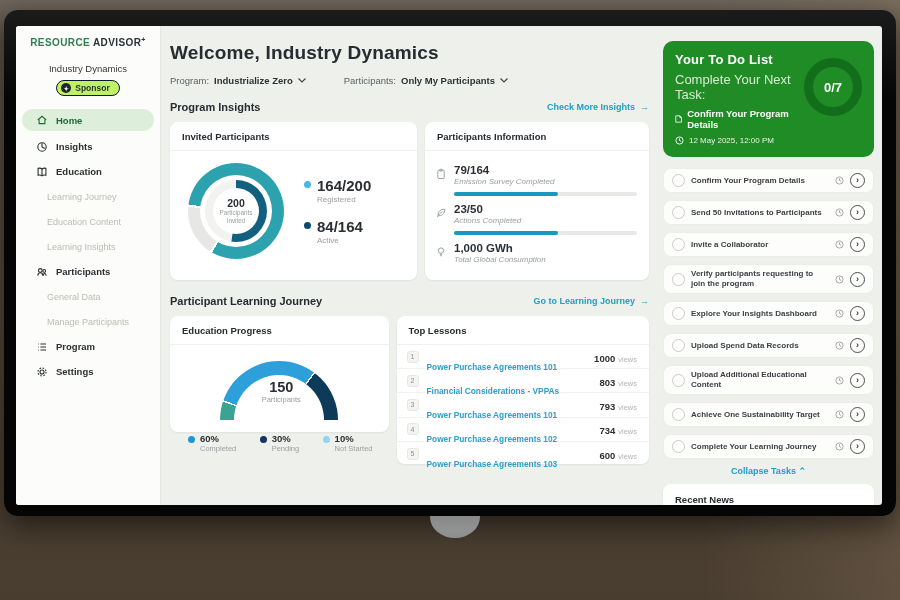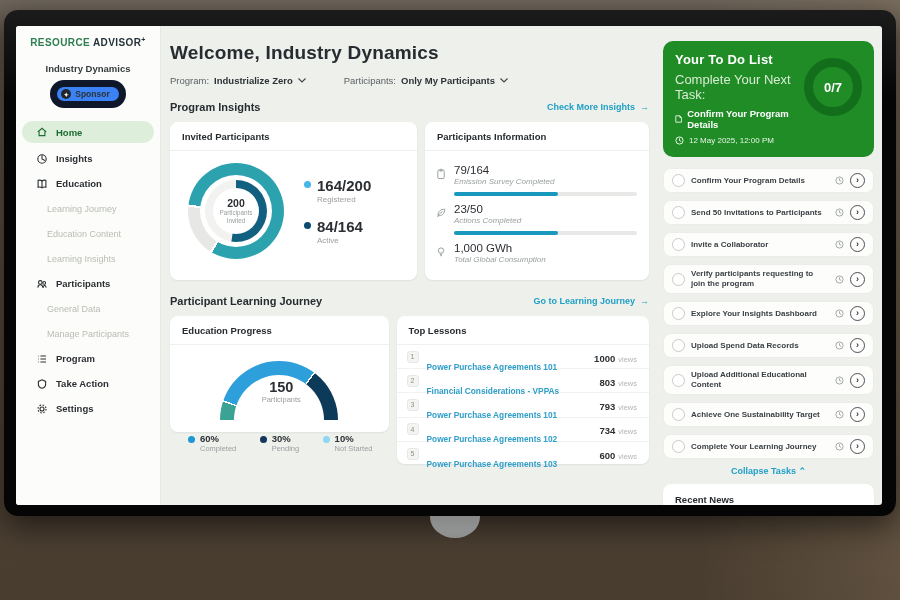--- a/index.html
+++ b/index.html
@@ -15,23 +15,23 @@
   .monitor { position:absolute; left:4px; top:10px; width:892px; height:506px; z-index:2;
     background:linear-gradient(180deg,#1b1b1b,#050505 18%); border-radius:14px;
     box-shadow:0 10px 30px rgba(0,0,0,.55); }
   .screen { position:absolute; left:12px; top:16px; width:866px; height:479px; border-radius:3px;
     background:#eef0ec; display:flex; overflow:hidden; }
 
   
   .sidebar { width:145px; background:#fcfdfa; border-right:1px solid #e6e8e3; padding-top:8px; flex:none; }
   .logo { text-align:center; font-size:10px; font-weight:800; letter-spacing:.4px; margin-top:2px; }
   .logo .g { color:#2f7d51; } .logo .d { color:#25323a; } .logo sup { font-size:7px; }
-  .org { text-align:center; font-size:9.5px; font-weight:700; color:#333a3a; margin-top:15px; }
+  .org { text-align:center; font-size:9.5px; font-weight:400; color:#333a3a; margin-top:15px; }
   .badge { display:flex; align-items:center; gap:4px; width:max-content; margin:6px auto 0;
-    border:7px solid #0f172a; border-radius:999px; padding:2px 9px 2px 4px; background:#3b82f6;
+    border:1px solid #0f172a; border-radius:999px; padding:2px 9px 2px 4px; background:#bef264;
     font-size:8.5px; font-weight:700; color:#2c3333; }
   .badge .dot { width:10px; height:10px; border-radius:50%; background:#20262a; display:flex;
     align-items:center; justify-content:center; color:#fff; font-size:6px; }
   .nav { margin-top:13px; }
   .nav-item { height:25px; display:flex; align-items:center; gap:8px; padding-left:20px;
     font-size:9.5px; font-weight:700; color:#2b2f33; cursor:pointer; }
   .nav-item svg { flex:none; }
   .nav-item.active { background:#ddefdb; border-radius:14px; margin:0 6px; padding-left:14px;
     color:#1e6b33; height:22px; margin-bottom:3px; }
   .nav-item.sub { padding-left:31px; font-weight:400; color:#b9bcb4; font-size:9px; }
@@ -64,21 +64,21 @@
   .leg-item { display:flex; gap:6px; }
   .leg-dot { width:7px; height:7px; border-radius:50%; margin-top:4px; flex:none; }
   .leg-val { font-size:15px; font-weight:800; color:#2b2f33; }
   .leg-lab { font-size:8px; color:#9ba0a0; margin-top:1px; }
 
   .card-info { width:224px; height:158px; }
   .info-body { padding:6px 12px 0 10px; }
   .stat { display:flex; gap:7px; margin-top:7px; }
   .stat svg { margin-top:4px; flex:none; }
   .stat-col { flex:1; }
-  .stat-val { font-size:11.5px; font-weight:400; color:#2b2f33; }
+  .stat-val { font-size:11.5px; font-weight:700; color:#2b2f33; }
   .stat-lab { font-size:8px; color:#9ba0a0; margin-top:1px;font-style:italic; }
   .bar { height:4px; border-radius:3px; background:#e8e9e6; margin-top:6px; width:100%; }
   .bar-fill { height:100%; border-radius:3px; background:#1899bd; }
 
   .card-gauge { width:219px; height:116px; }
   .gauge-wrap { position:relative; width:118px; height:60px; margin:16px auto 0; }
   .gauge { position:absolute; inset:0; overflow:hidden; }
   .gauge-disc { position:absolute; left:0; top:0; width:118px; height:118px; border-radius:50%; }
   .gauge-hole { position:absolute; left:14px; top:14px; width:90px; height:90px; border-radius:50%; background:#fff; }
   .gauge-text { position:absolute; left:4px; right:0; top:18px; text-align:center; }
@@ -188,26 +188,20 @@
           </div>
           <div class="nav-item">
             <svg width="12" height="12" viewBox="0 0 12 12" fill="none" stroke="#2b2f33" stroke-width="1.1">
                 <path d="M4.4 3 H10 M4.4 6 H10 M4.4 9 H10"></path>
                 <path d="M2 3 H2.6 M2 6 H2.6 M2 9 H2.6"></path>
               </svg>
             <span>Program</span>
           </div>
           <div class="nav-item">
             <svg width="12" height="12" viewBox="0 0 12 12" fill="none" stroke="#2b2f33" stroke-width="1.1">
-                <path d="M6 1.8 L9.6 3.4 V6.4 C9.6 8.5 8.1 9.6 6 10.2 C3.9 9.6 2.4 8.5 2.4 6.4 V3.4 Z"></path>
-              </svg>
-            <span>Take Action</span>
-          </div>
-          <div class="nav-item">
-            <svg width="12" height="12" viewBox="0 0 12 12" fill="none" stroke="#2b2f33" stroke-width="1.1">
                 <circle cx="6" cy="6" r="2"></circle>
                 <circle cx="6" cy="6" r="4" stroke-dasharray="1.6 1.55"></circle>
               </svg>
             <span>Settings</span>
           </div>
         </nav>
       </aside>
 
       <div class="center">
         <h1>Welcome, Industry Dynamics</h1>

